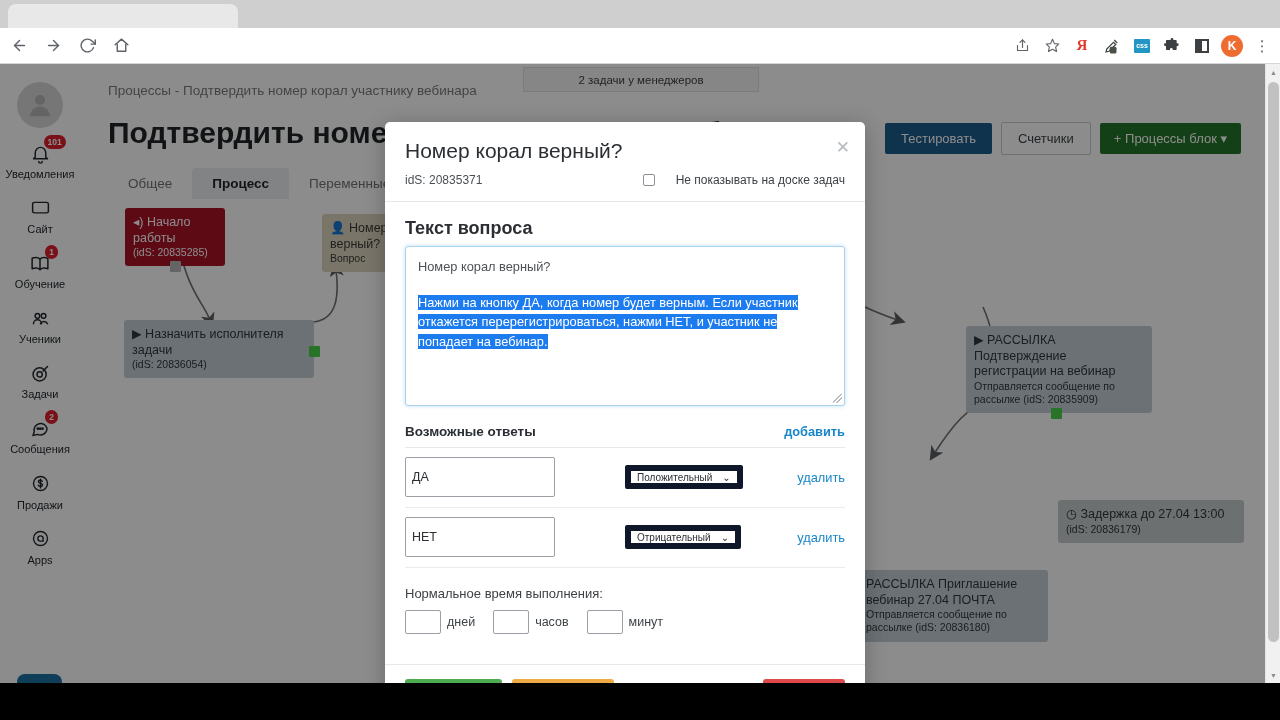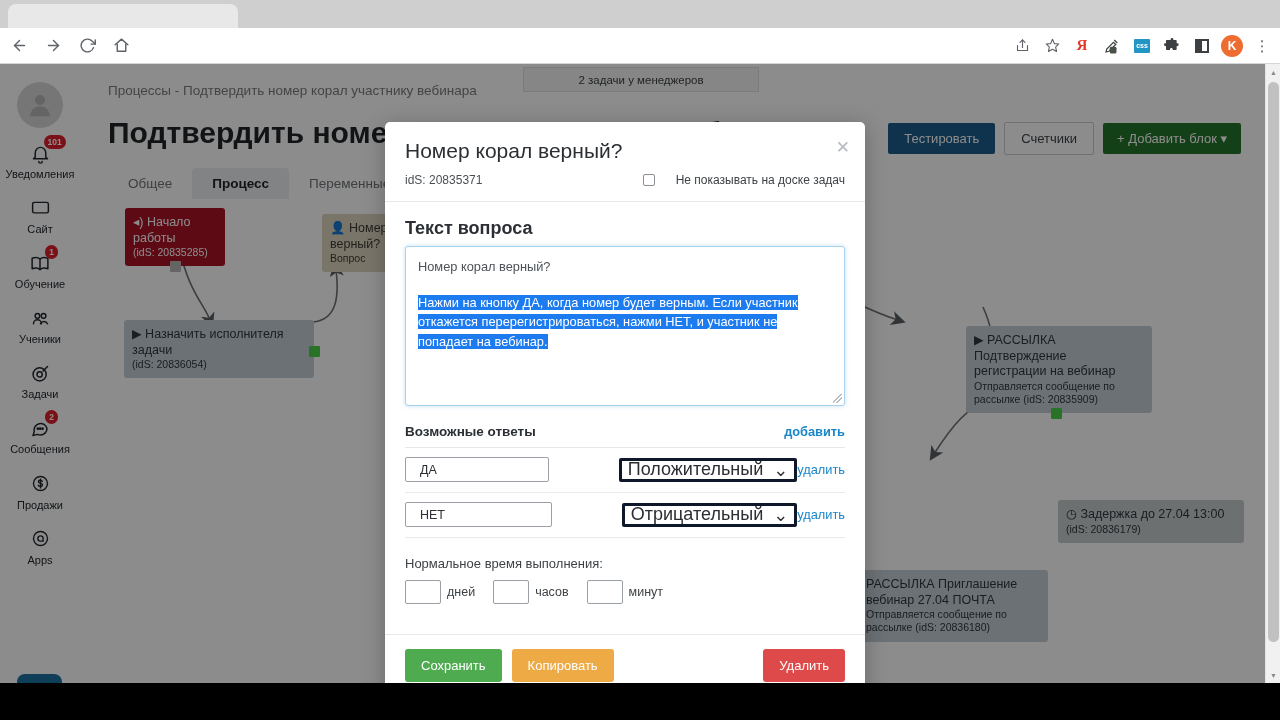--- a/index.html
+++ b/index.html
@@ -203,27 +203,27 @@
     display: flex; align-items: baseline; justify-content: space-between;
     margin: 18px 0 0; padding-bottom: 8px; border-bottom: 1px solid #e6e8ea;
   }
   .ans-title { font-size: 13.5px; font-weight: bold; color: #2b2f33; }
   .link { color: #1886c9; font-size: 12.8px; }
   .link.b { font-weight: bold; }
   .ans-row {
     display: flex; align-items: center; padding: 9px 0 10px; border-bottom: 1px solid #e9ebed;
   }
   .ans-inp {
-    width: 150px; height: 25px; border: 1px solid #9aa0a6; border-radius: 2px;
-    font-size: 12.5px; color: #2b2f33; padding: 0 14px; background: #fff;
+    width: 150px; height: 40px; border: 1px solid #9aa0a6; border-radius: 2px;
+    font-size: 12.5px; color: #2b2f33; padding: 0 6px; background: #fff;
     display: flex; align-items: center;
   }
   .ans-sel {
-    margin-left: 70px; height: 24px; border: 3px solid #0f172a; border-radius: 2px;
-    font-size: 18px; color: #2b2f33; padding: 0 6px; background: #fff;
+    margin-left: 70px; height: 24px; border: 6px solid #0f172a; border-radius: 2px;
+    font-size: 10px; color: #2b2f33; padding: 0 6px; background: #fff;
     display: flex; align-items: center; gap: 10px;
   }
   .ans-del { margin-left: auto; }
   .time-lbl { font-size: 13px; color: #3d4246; margin: 18px 0 9px; }
   .time-row { display: flex; align-items: center; gap: 6px; padding-bottom: 26px; }
   .time-inp { width: 36px; height: 24px; border: 1px solid #9aa0a6; border-radius: 2px; background: #fff; }
   .time-unit { font-size: 12.5px; color: #3d4246; margin-right: 12px; }
   .modal-foot {
     border-top: 1px solid #e6e8ea; padding: 14px 20px 18px;
     display: flex; align-items: center; gap: 10px;
@@ -420,21 +420,21 @@
         <div class="tab">Общее</div>
         <div class="tab active">Процесс</div>
         <div class="tab">Переменные</div>
       </div>
 
       <div class="top-actions">
         <div class="btn-test">Тестировать</div>
         <div class="btn-count">Счетчики</div>
         <div class="btn-addblock">
           <span>+</span>
-          <span>Добавить блок</span>
+          <span>Процессы блок</span>
           <span>▾</span>
         </div>
       </div>
 
       <div class="canvas">
         <svg class="flow-svg">
           <defs>
             <marker id="ah" markerWidth="9" markerHeight="9" refX="4" refY="4.5" orient="auto">
               <path d="M0,0 L9,4.5 L0,9 L2.5,4.5 z" fill="#5a5f63"></path>
             </marker>

